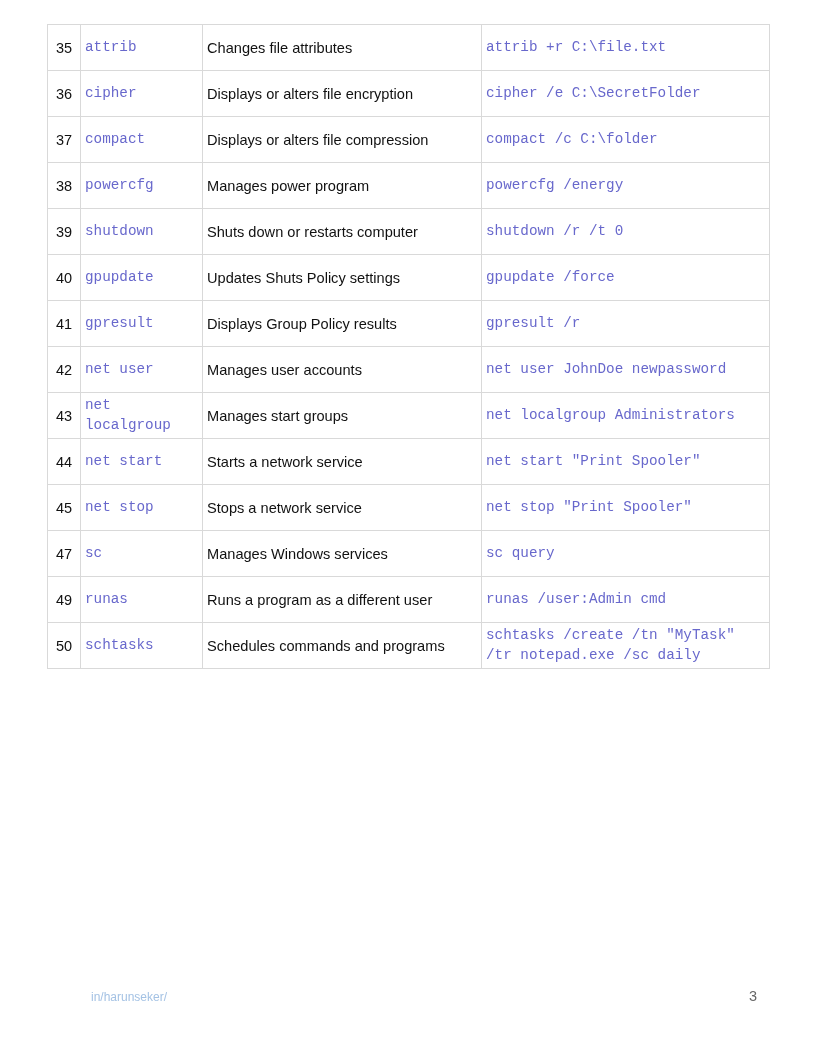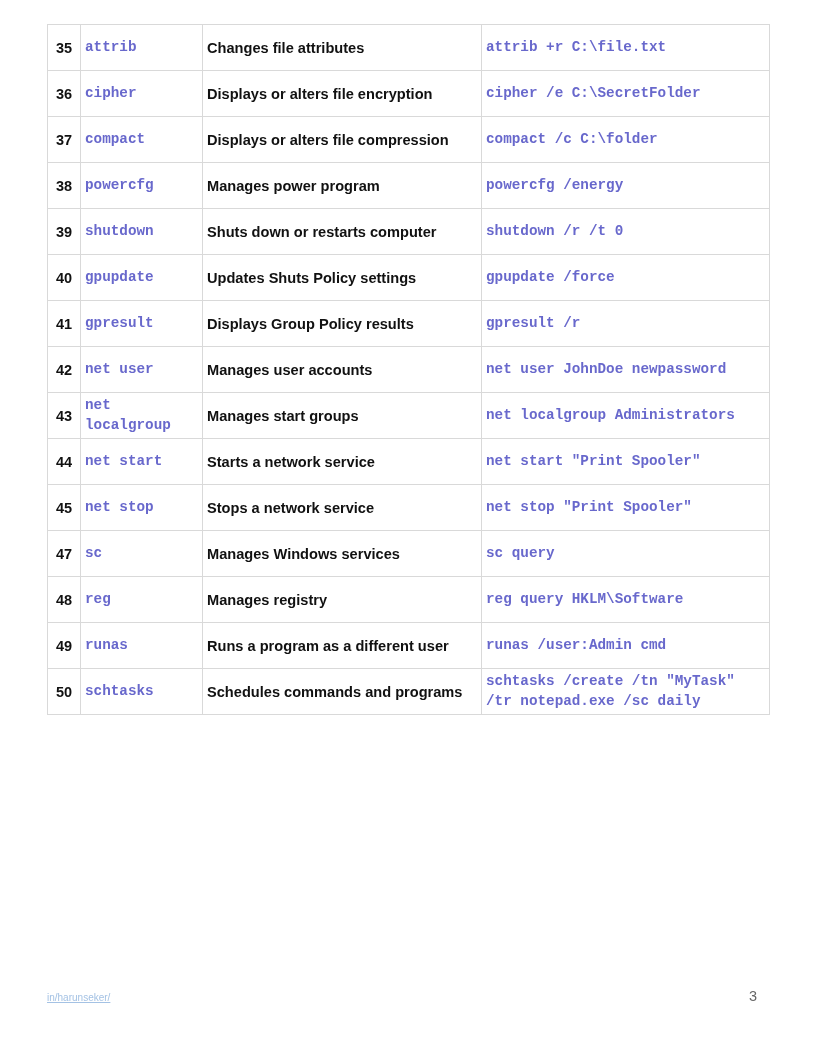--- a/index.html
+++ b/index.html
@@ -36,21 +36,20 @@
     table-layout: fixed;
   }
   table.cmd-table td {
     border: 1px solid var(--border);
     vertical-align: middle;
     padding: 3px 4px;
     overflow-wrap: break-word;
   }
   table.cmd-table tr {
     height: 46px;
-    font-weight: bold;
   }
   td.num {
     text-align: center;
     font-family: "Liberation Sans", sans-serif;
     font-size: 14.5px;
     color: var(--body-text);
     padding: 3px 2px;
   }
   td.cmd, td.ex {
     font-family: "Liberation Mono", "DejaVu Sans Mono", monospace;
@@ -67,24 +66,24 @@
     position: absolute;
     left: 47px;
     right: 47px;
     top: 988px;
     display: flex;
     justify-content: space-between;
     align-items: baseline;
   }
   .footer-link {
     font-family: "Liberation Sans", sans-serif;
-    font-size: 10px;
+    font-size: 12px;
     color: var(--footer-link);
-    text-decoration: underline;
     cursor: pointer;
+    margin-left: 44px;
   }
   .page-num {
     font-family: "Liberation Sans", sans-serif;
     font-size: 14.5px;
     color: var(--page-number);
     padding-right: 12px;
   }
 </style>
 </head>
 <body>
@@ -177,26 +176,20 @@
   </tr>
 
 
   <tr>
     <td class="num">47</td>
     <td class="cmd">sc</td>
     <td class="desc">Manages Windows services</td>
     <td class="ex">sc query</td>
   </tr>
 
-  <tr>
-    <td class="num">48</td>
-    <td class="cmd">reg</td>
-    <td class="desc">Manages registry</td>
-    <td class="ex">reg query HKLM\Software</td>
-  </tr>
 
   <tr>
     <td class="num">49</td>
     <td class="cmd">runas</td>
     <td class="desc">Runs a program as a different user</td>
     <td class="ex">runas /user:Admin cmd</td>
   </tr>
 
   <tr>
     <td class="num">50</td>

